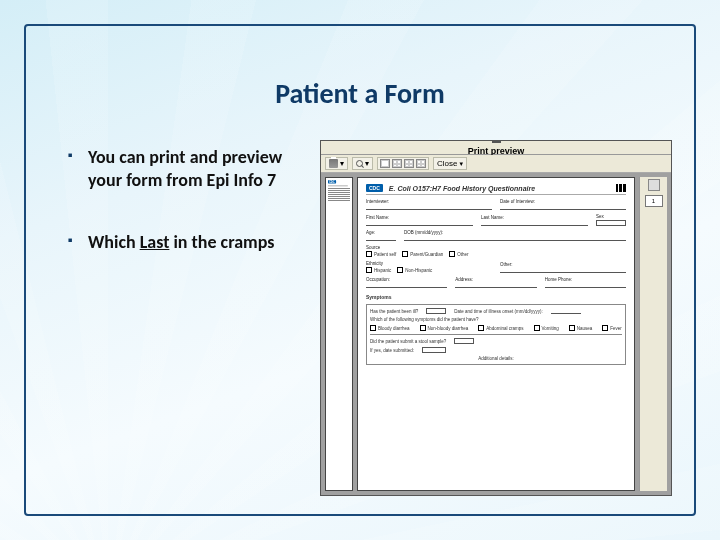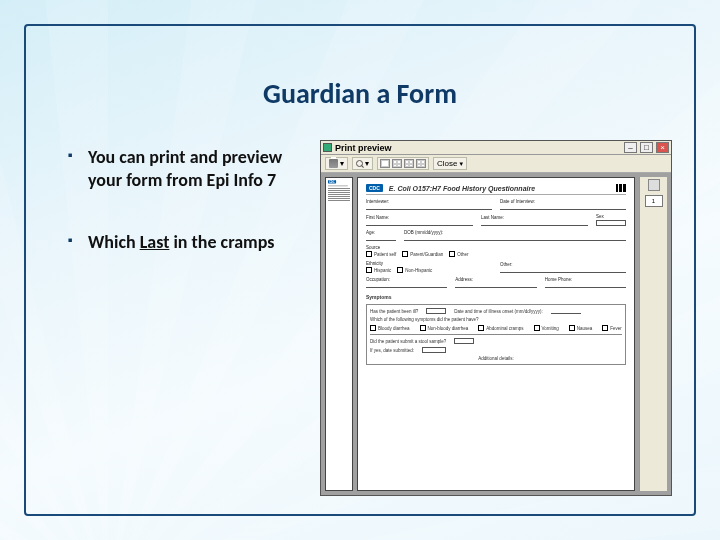--- a/index.html
+++ b/index.html
@@ -76,20 +76,21 @@
     flex-direction: column;
   }
   .ppwin .titlebar {
     background: #ece9d8;
     height: 14px;
     display: flex;
     align-items: center;
     padding: 0 2px;
     border-bottom: 1px solid #999;
     gap: 3px;
+    flex-direction: column;
   }
   .tb-icon { width: 9px; height: 9px; background: #3a7; border: 1px solid #555; }
   .tb-title { font-weight: 700; font-size: 9px; }
   .tb-spacer { flex: 1; }
   .tb-btn { width: 13px; height: 11px; background: #eee; border: 1px solid #777; font-size: 8px; line-height: 9px; text-align: center; }
   .tb-btn.close { background: #d9534f; color: #fff; }
 
   .toolbar {
     background: #ece9d8;
     height: 18px;
@@ -161,21 +162,21 @@
   .sidepanel { width: 28px; background:#ece9d8; border-left:1px solid #999; display:flex; flex-direction:column; padding:2px; gap:4px; align-items:center;}
   .sp-box { width:18px; height:12px; background:#fff; border:1px solid #777; font-size:6px; display:flex; align-items:center; justify-content:center;}
   .sp-ico { width:12px; height:12px; border:1px solid #888; background:#ddd; }
 </style>
 </head>
 <body>
 
 <div class="rays"></div>
 <div class="frame"></div>
 
-<h1 class="title">Guardian a Form</h1>
+<h1 class="title">Patient a Form</h1>
 
 <ul class="bullets">
   <li>
     <span>You can print and preview your form from Epi Info 7</span>
   </li>
   <li>
     <span>Which </span><span class="underline">Last</span><span> in the cramps</span>
   </li>
 </ul>
 

